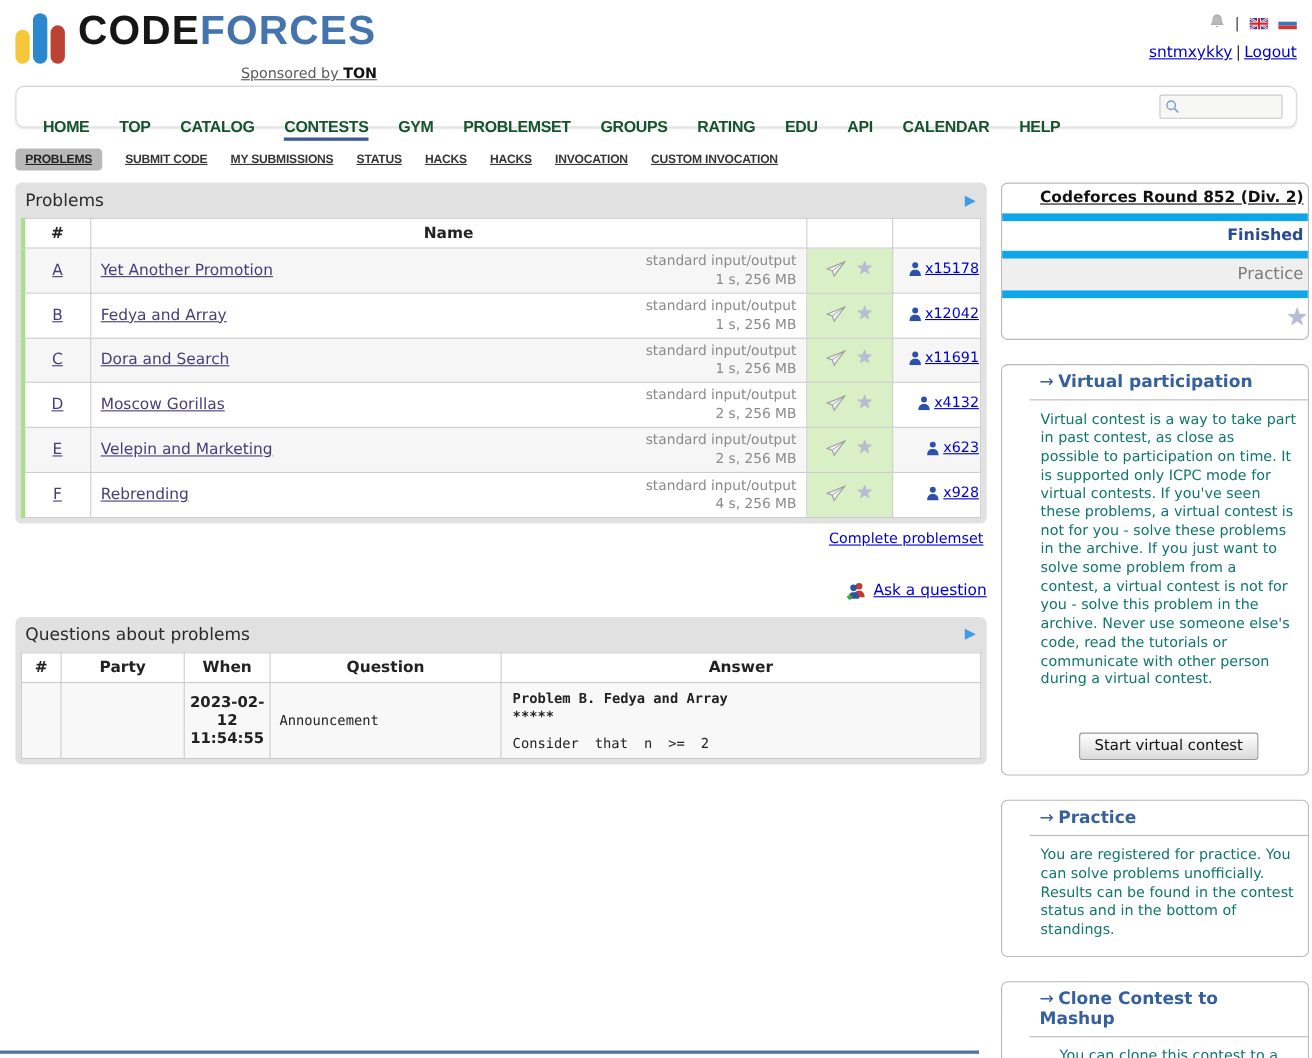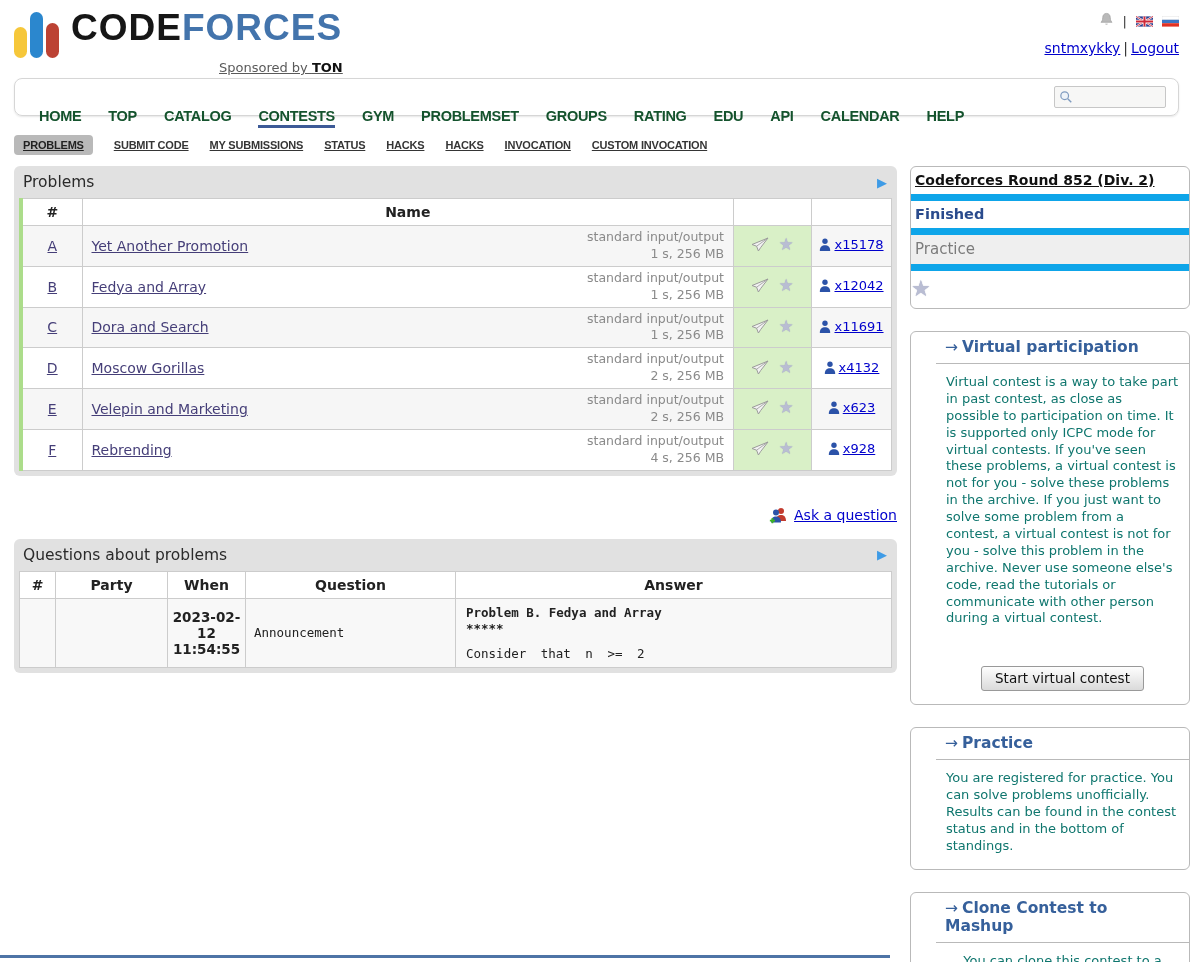--- a/index.html
+++ b/index.html
@@ -72,21 +72,21 @@
   .dt-caption { display:flex; justify-content:space-between; align-items:center; padding:2px 5px 7px 4px; font-size:15.5px; color:#2a2a2a; }
   .dt-arrow { color:#3E9BE6; font-size:13px; cursor:pointer; line-height:1; }
   .datatable table { width:100%; border-collapse:collapse; background:#fff; }
   .datatable th, .datatable td { border:1px solid #ccc; }
   .datatable th { font-size:14px; font-weight:bold; text-align:center; padding:5px 4px; background:#fff; }
 
   
   .cell-index { width:61px; text-align:center; border-left:4px solid #ACDD8B !important; }
   .cell-name  { padding:3px 9px; }
   .cell-icons { width:78px; text-align:center; background:#D9F0C7 !important; }
-  .cell-solved{ width:80px; text-align:center; }
+  .cell-solved{ width:80px; text-align:right; }
   tr.odd td { background:#f6f6f6; }
   tr.even td { background:#fff; }
   .name-flex { display:flex; justify-content:space-between; align-items:center; }
   .plink { color:#453E78; font-size:14px; }
   .prob-meta { text-align:right; color:#8a8a8a; font-size:12.5px; line-height:1.35; }
   .icon-gap { display:inline-flex; align-items:center; gap:9px; }
   .star-glyph { color:#b9bdd3; font-size:17px; line-height:1; text-shadow:0 0 1px #9aa0bb; cursor:pointer; font-style:normal; }
   .solved-link { color:#0000CC; font-size:13px; display:inline-flex; align-items:center; gap:3px; }
 
   .below-table { text-align:right; margin:7px 3px 0 0; }
@@ -102,21 +102,21 @@
   .q-col-question { width:210px; }
   .q-row td { background:#f8f8f8; height:58px; }
   .q-when { font-weight:bold; text-align:center; font-size:13.5px; padding:3px; }
   .mono { font-family:"DejaVu Sans Mono","Liberation Mono",monospace; font-size:12.5px; }
   .q-question { padding:4px 8px; }
   .q-answer { padding:6px 10px; vertical-align:middle; }
   .ans-title, .ans-stars { font-weight:bold; line-height:1.3; }
   .ans-body { margin-top:9px; word-spacing:7px; }
 
   
-  .contest-box { border:1px solid #b9b9b9; border-radius:6px; background:#fff; text-align:left; overflow:hidden; }
+  .contest-box { border:1px solid #b9b9b9; border-radius:6px; background:#fff; text-align:right; overflow:hidden; }
   .cb-row { padding:5px 4px 6px; border-top:7px solid #0ea5e9; }
   .cb-row:first-child { border-top:none; }
   .cb-title a { color:#111; font-weight:bold; font-size:14px; }
   .cb-status { font-weight:bold; color:#2A4B8D; font-size:14.5px; }
   .cb-mode { color:#7b7b7b; background:#efefef; font-size:15px; }
   .cb-star { padding:7px 0 8px; }
   .cb-star .star-glyph { font-size:22px; }
 
   .sidebox { margin-top:22px; border:1px solid #b9b9b9; border-radius:6px; background:#fff; overflow:hidden;padding-left:25px; }
   .sb-caption { padding:6px 9px 7px; border-bottom:1px solid #b9b9b9; font-weight:bold; font-size:15.5px; color:#36609B; }
@@ -390,20 +390,23 @@
                       <circle cx="6" cy="3.2" r="2.7" fill="#2B52A8"></circle>
                       <path d="M.8 13c0-4.2 2.3-5.8 5.2-5.8s5.2 1.6 5.2 5.8z" fill="#2B52A8"></path>
                     </svg>
               <span>x928</span>
                   </a></td>
           </tr>
         </tbody>
           </table>
       </div>
 
+      <div class="below-table">
+        <a>Complete problemset</a>
+      </div>
 
       <div class="ask-row">
         <svg width="20" height="17" viewBox="0 0 20 17">
           <circle cx="13" cy="4" r="3" fill="#C23B2E"></circle>
             <path d="M8 14c0-4.4 2.2-6 5-6s5 1.6 5 6z" fill="#C23B2E"></path>
           <circle cx="8" cy="5.4" r="3" fill="#2B52A8"></circle>
             <path d="M3 15.4c0-4.4 2.2-6 5-6s5 1.6 5 6z" fill="#2B52A8"></path>
           <path d="M3.6 10.6h2.2v2.2H8v2.2H5.8v2.2H3.6v-2.2H1.4v-2.2h2.2z" fill="#3CB521" transform="scale(.78) translate(1,3.5)"></path>
         </svg>
         <a>Ask a question</a>

